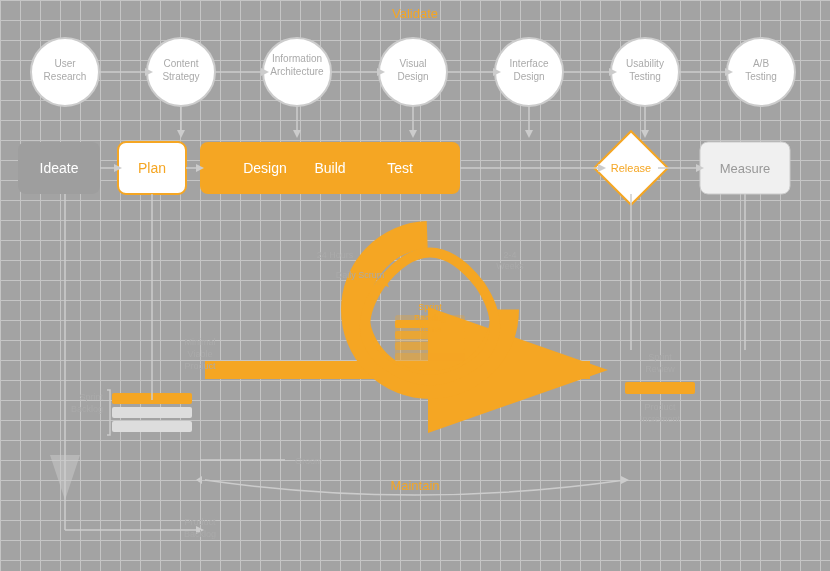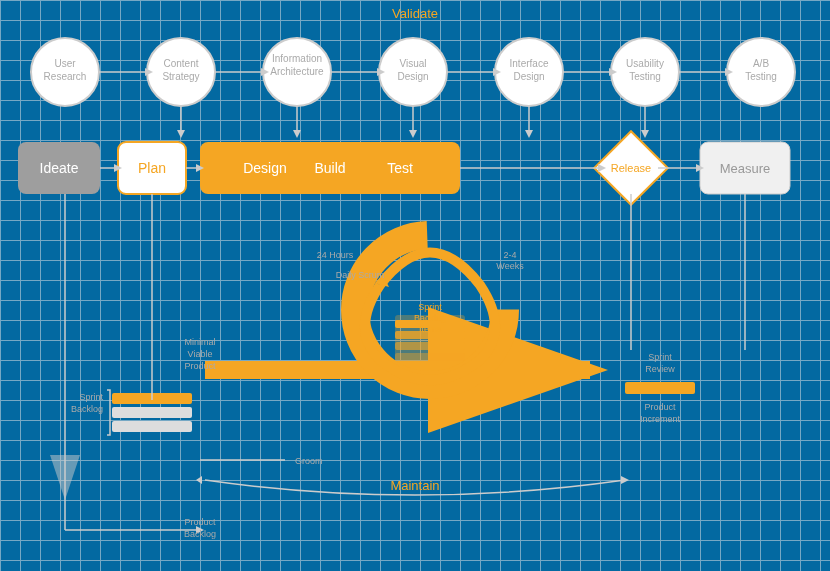--- a/index.html
+++ b/index.html
@@ -9,21 +9,21 @@
       background: #fff;
       font-family: Arial, sans-serif;
       overflow: hidden;
       position: relative;
     }
 
     .diagram-container {
       width: 830px;
       height: 571px;
       position: relative;
-      background: #0369a1;
+      background: #a3a3a3;
     }
 
     
     .grid-bg {
       position: absolute;
       top: 0; left: 0; right: 0; bottom: 0;
       background-image:
         linear-gradient(to right, #e8e8e8 1px, transparent 1px),
         linear-gradient(to bottom, #e8e8e8 1px, transparent 1px);
       background-size: 20px 20px;

